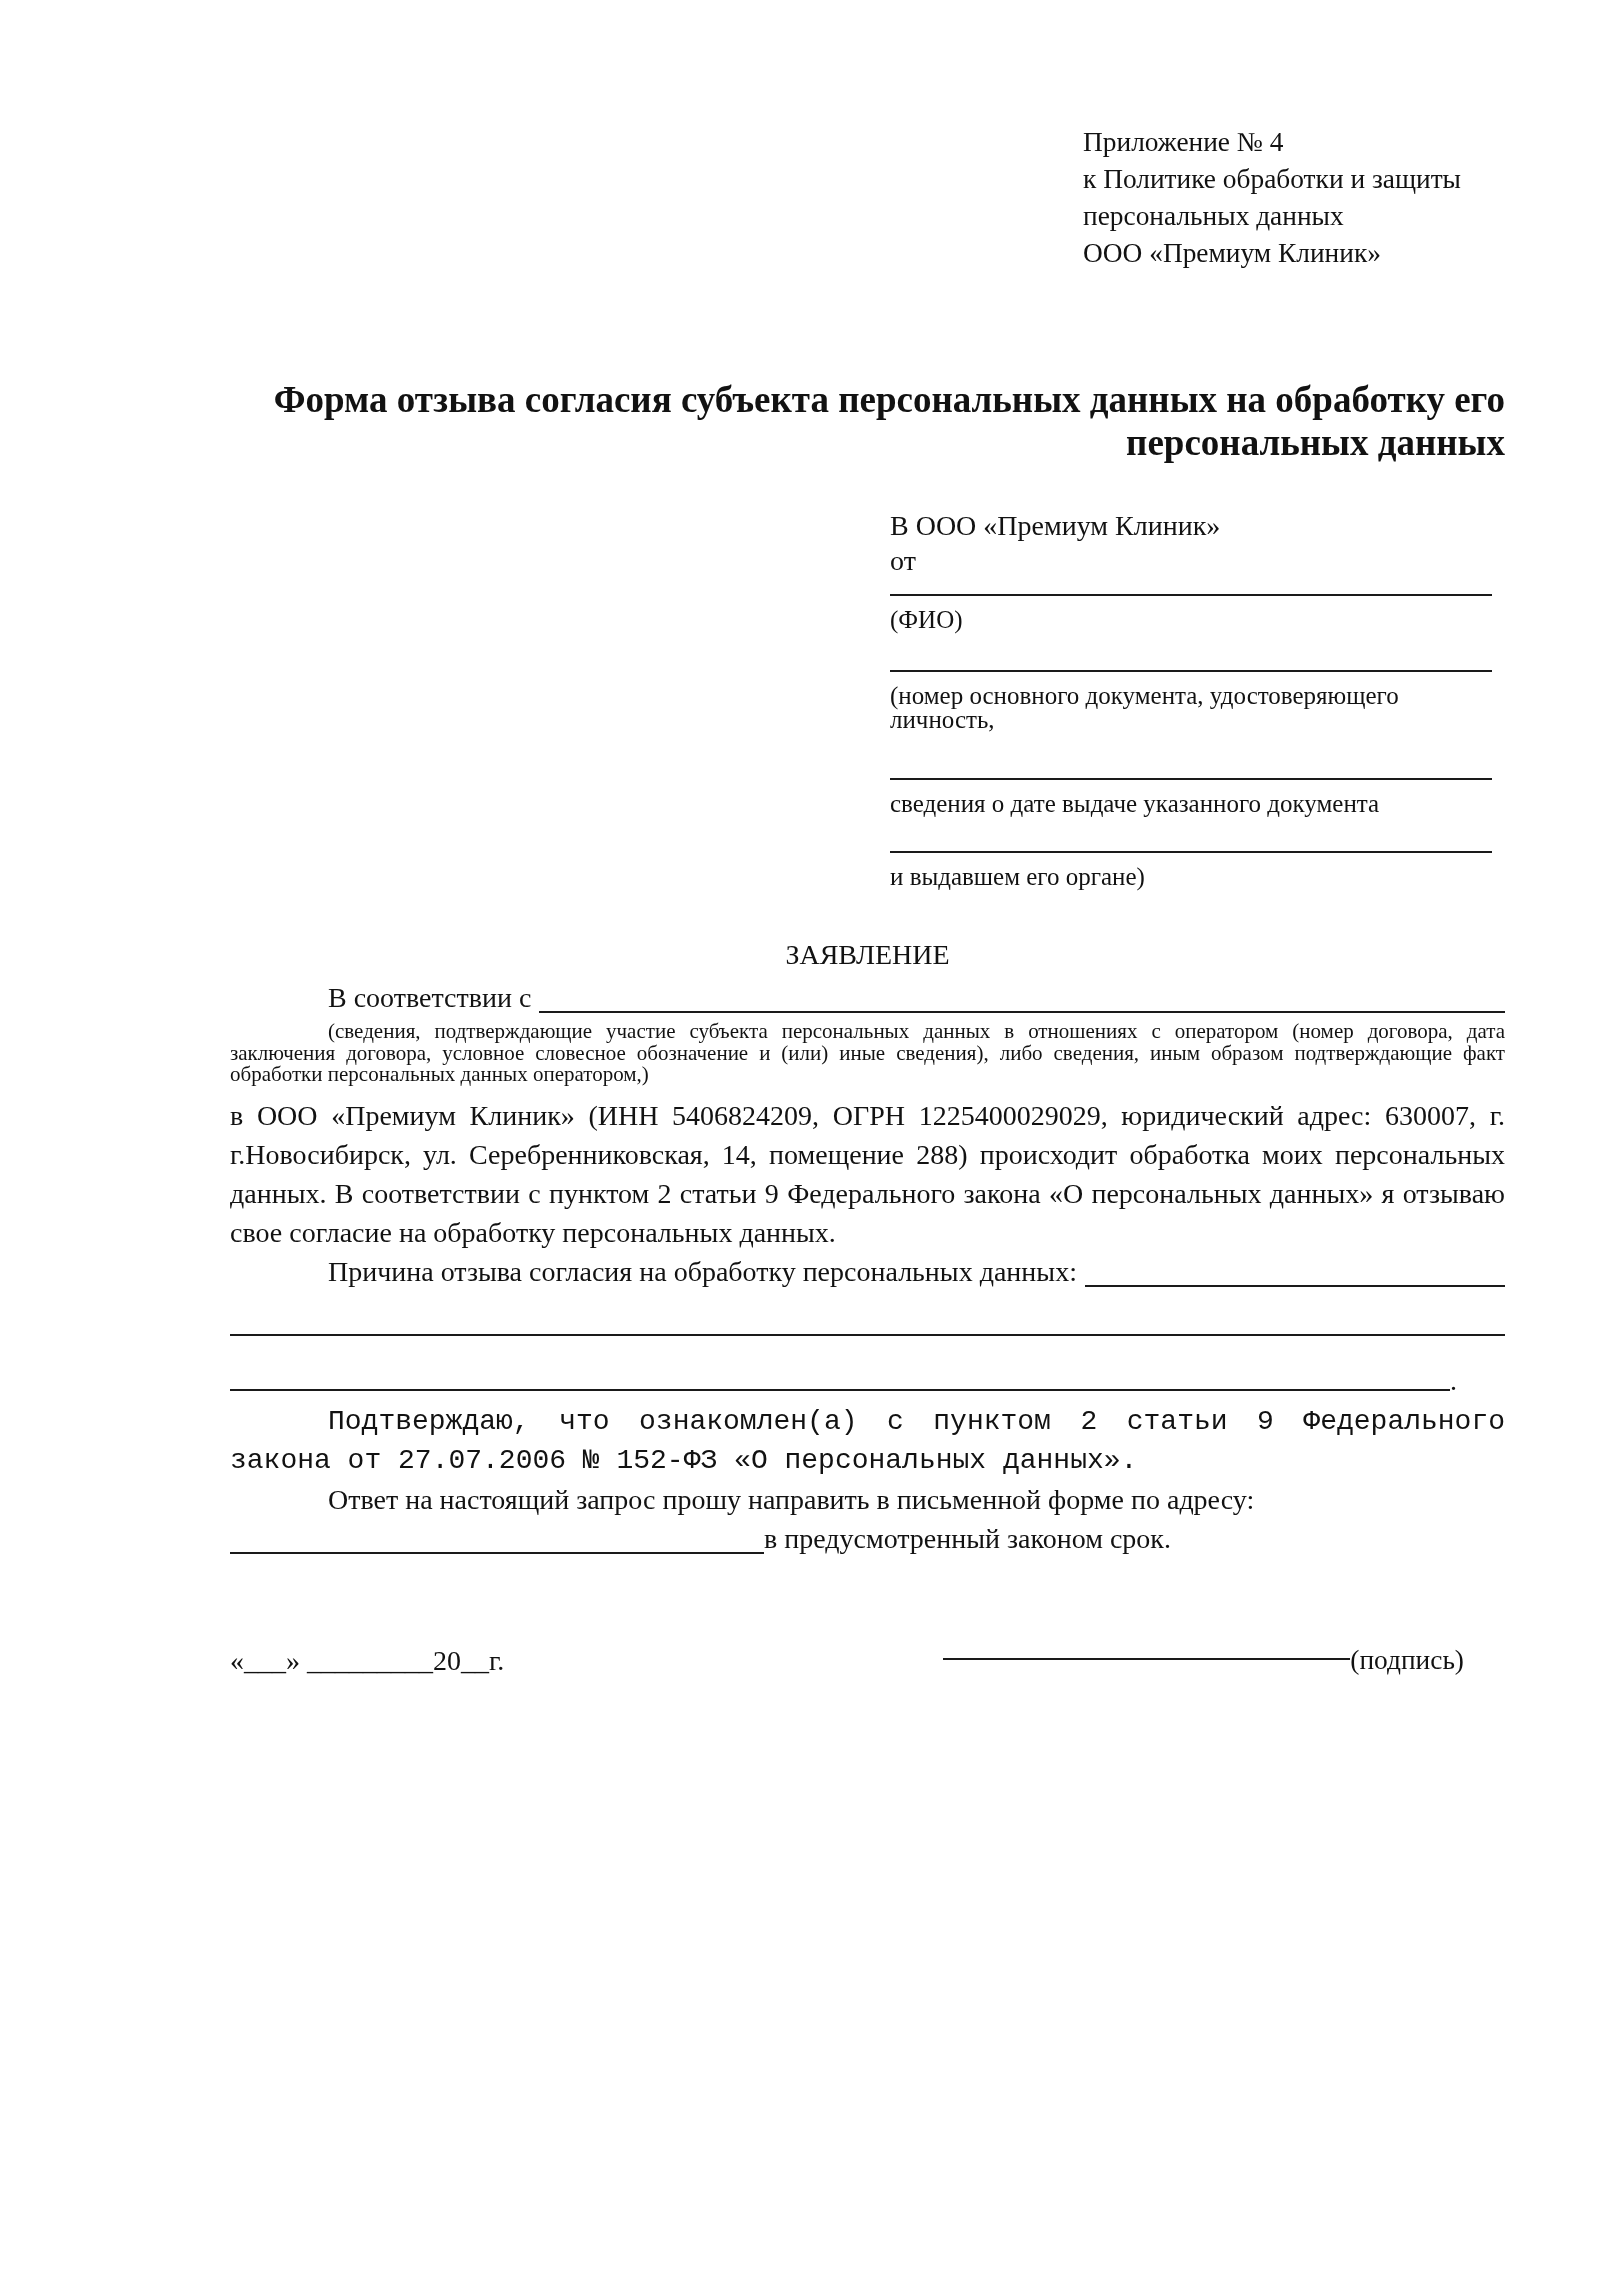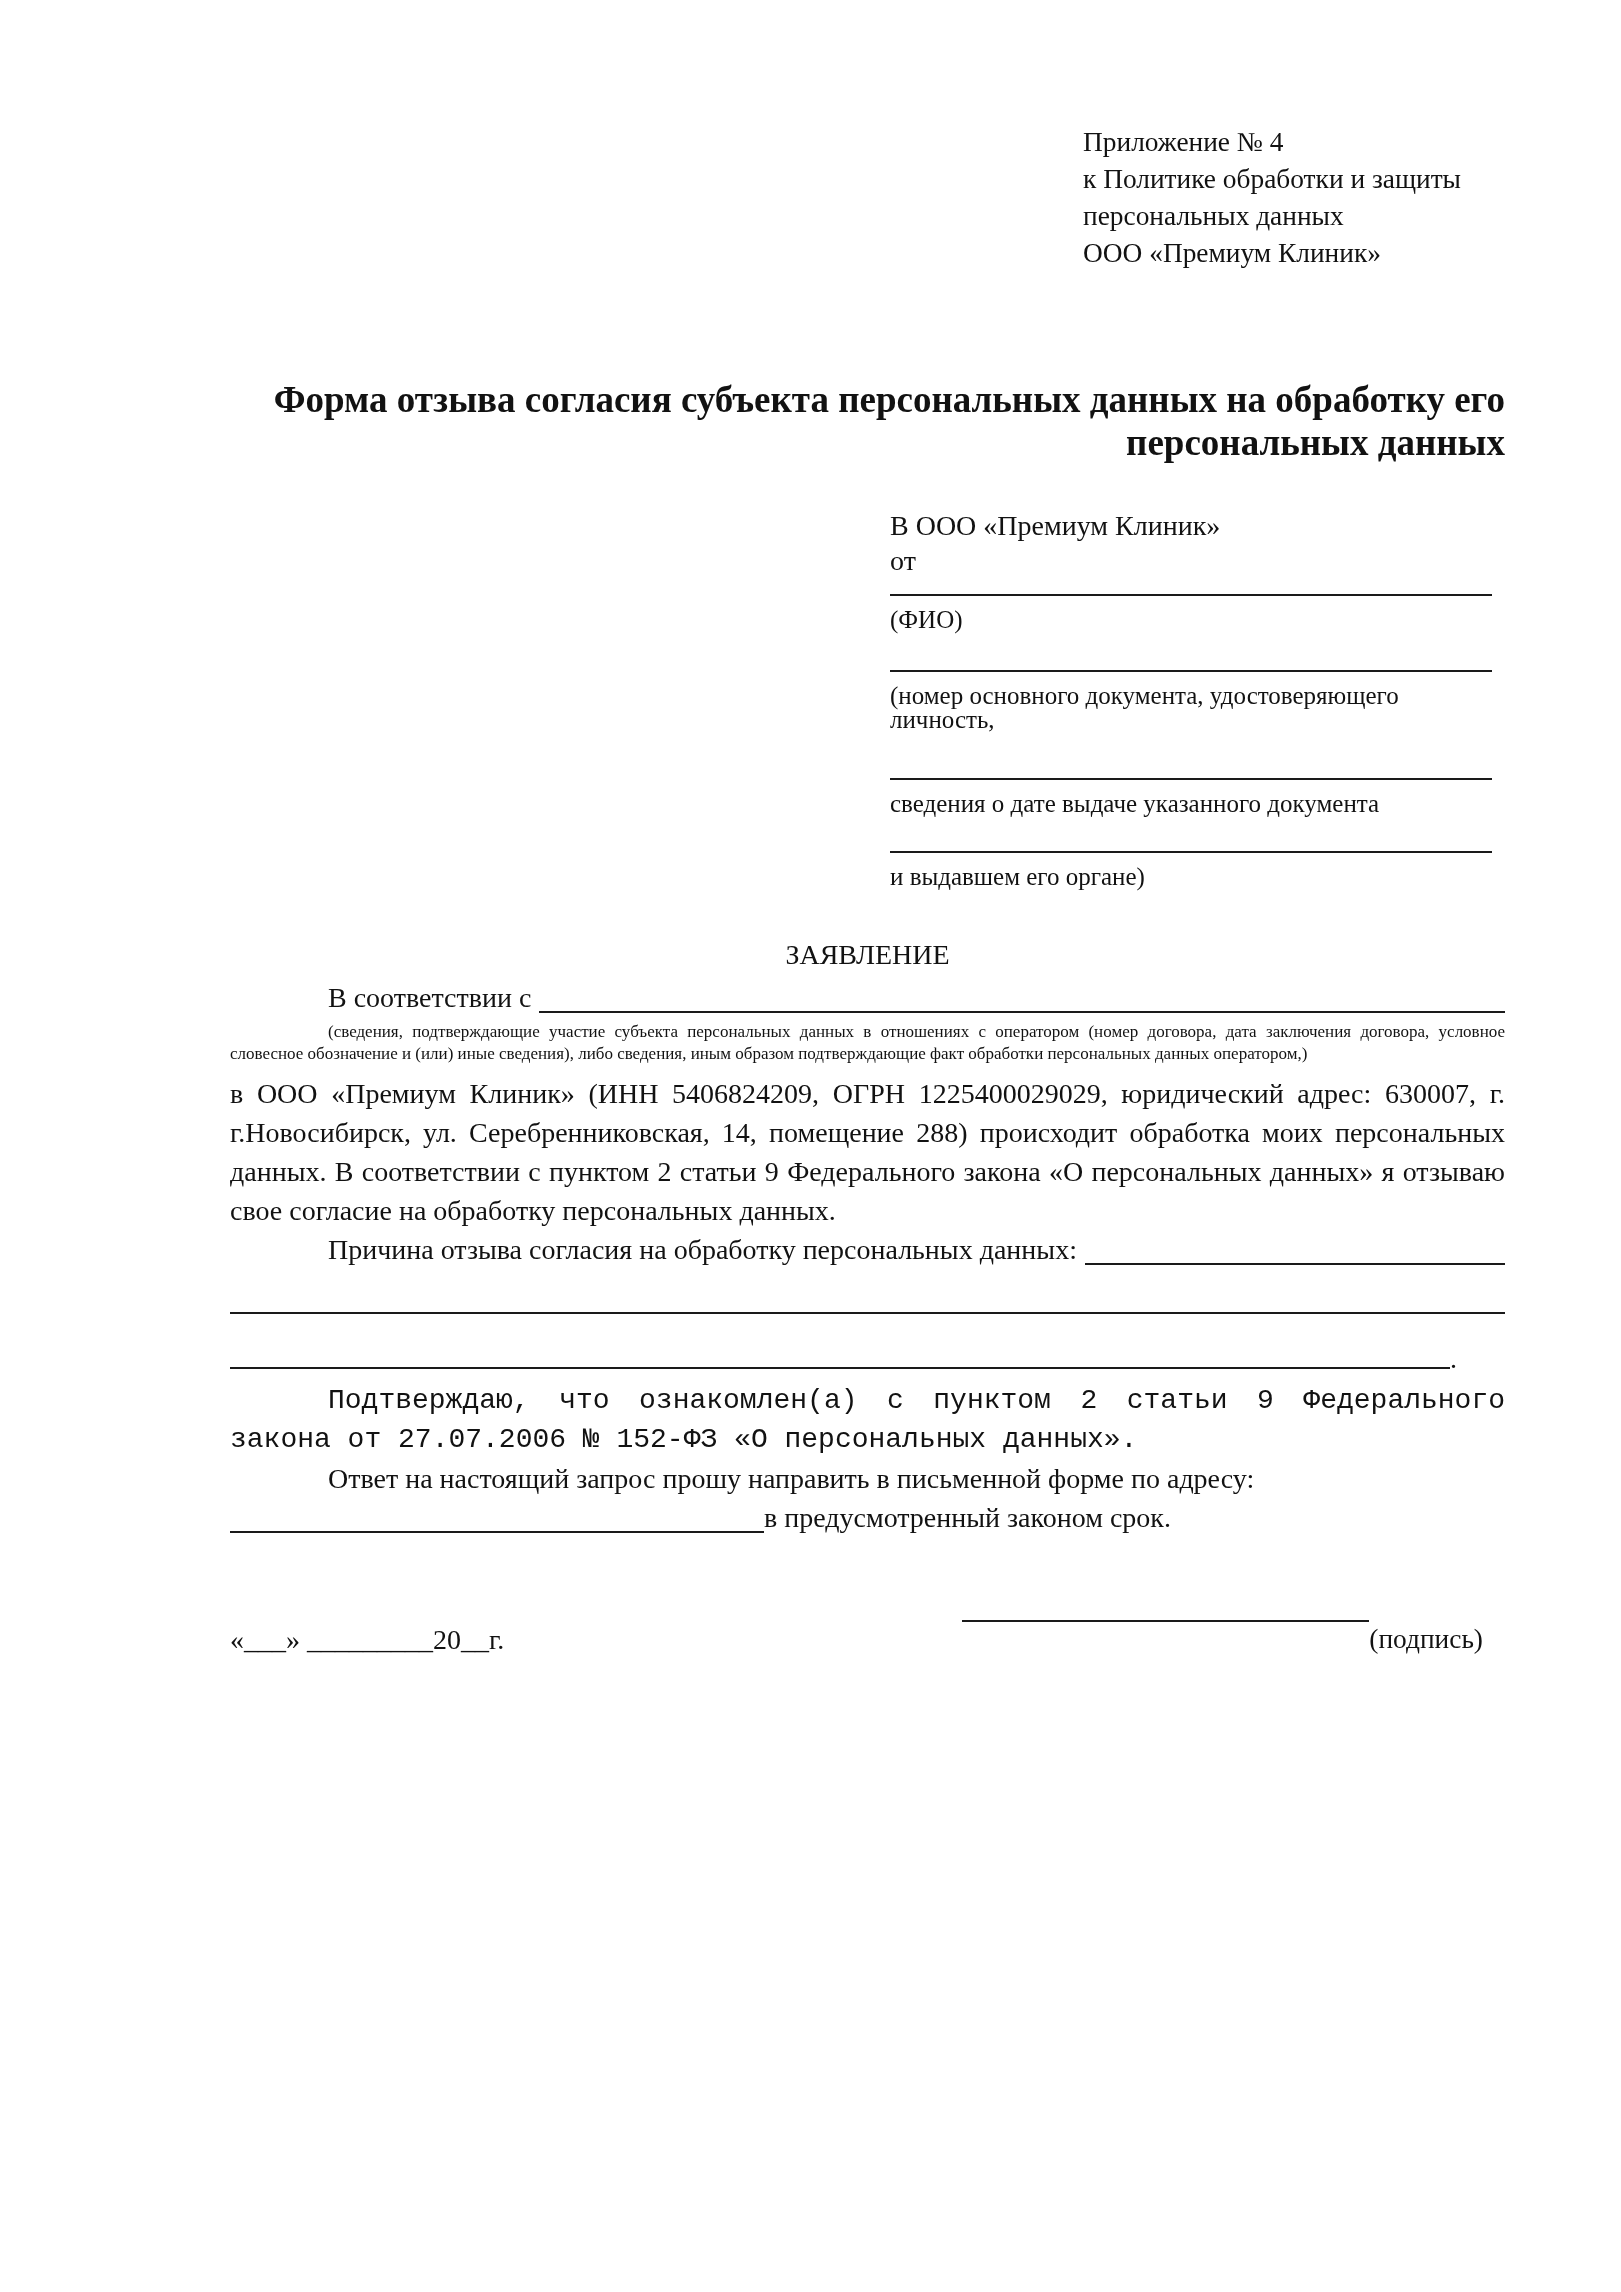--- a/index.html
+++ b/index.html
@@ -31,38 +31,38 @@
   .f2 { margin-top:39px; }
   .f3 { margin-top:47px; }
   .f4 { margin-top:35px; }
   
   .statement-heading { margin-top:47px; text-align:center; line-height:39px; }
   .accordance-row { margin-top:3.9px; display:flex; align-items:flex-end; line-height:39px; }
   .accordance-label { padding-left:98px; white-space:nowrap; }
   .fill { flex:1 1 auto; border-bottom:2.9px solid #1a1a1a; margin-bottom:3.9px; margin-left:7.8px; }
   .footnote {
     margin-top:3.9px;
-    font-size:17px; line-height:21.6px;
+    font-size:21px; line-height:21.6px;
     text-align:justify; text-indent:98px;
   }
   .main-par { margin-top:9.8px; line-height:39px; text-align:justify; }
   .reason-row { display:flex; align-items:flex-end; line-height:39px; }
   .reason-label { padding-left:98px; white-space:nowrap; }
   .rule { border-bottom:2.9px solid #1a1a1a; }
   .rule-1 { margin-top:43px; }
   .rule-row { display:flex; align-items:flex-end; margin-top:31px; line-height:28px; }
   .rule-partial { width:1220px; border-bottom:2.9px solid #1a1a1a; margin-bottom:3.9px; }
   .confirm-par, .reply-par { line-height:39px; text-align:justify; text-indent:98px; }
   .confirm-par { margin-top:7.8px;font-family:Liberation Mono, monospace; }
   .reply-line { display:flex; align-items:flex-end; line-height:39px; }
   .address-blank { width:534px; border-bottom:2.9px solid #1a1a1a; margin-bottom:3.9px; }
   .reply-tail { white-space:nowrap; }
   
   .footer-row { margin-top:83px; display:flex; justify-content:space-between; align-items:flex-end; line-height:39px; }
-  .sig { margin-right:22px; display:flex; align-items:flex-start; }
+  .sig { margin-right:41px; display:flex; align-items:center; }
   .sig-blank { display:inline-block; width:407px; border-bottom:2.9px solid #1a1a1a; margin-bottom:3.9px; }
   .sig-caption { font-size:27.4px; white-space:nowrap; }
 </style>
 </head>
 <body>
 
 <div class="page">
 
   <div class="appendix">
     <div>Приложение № 4</div>

